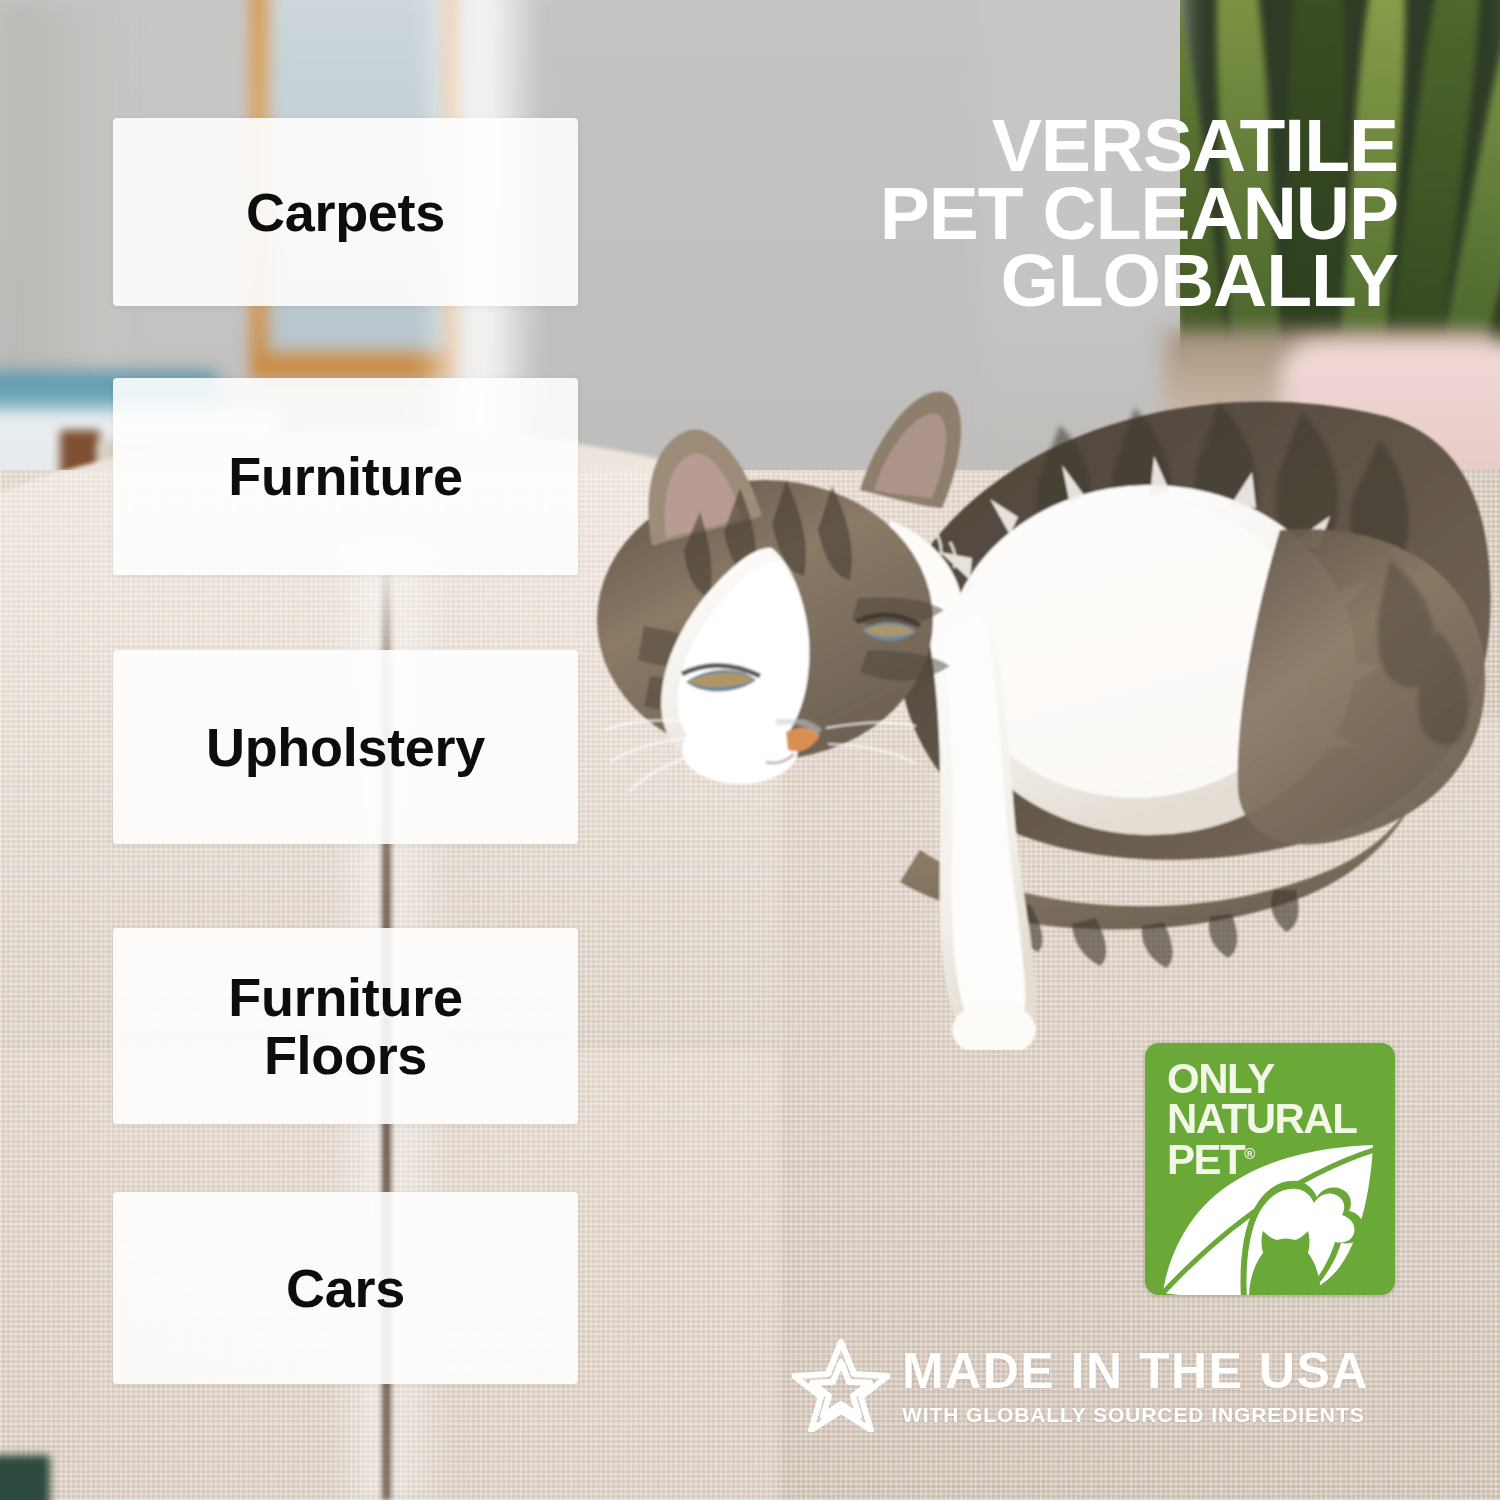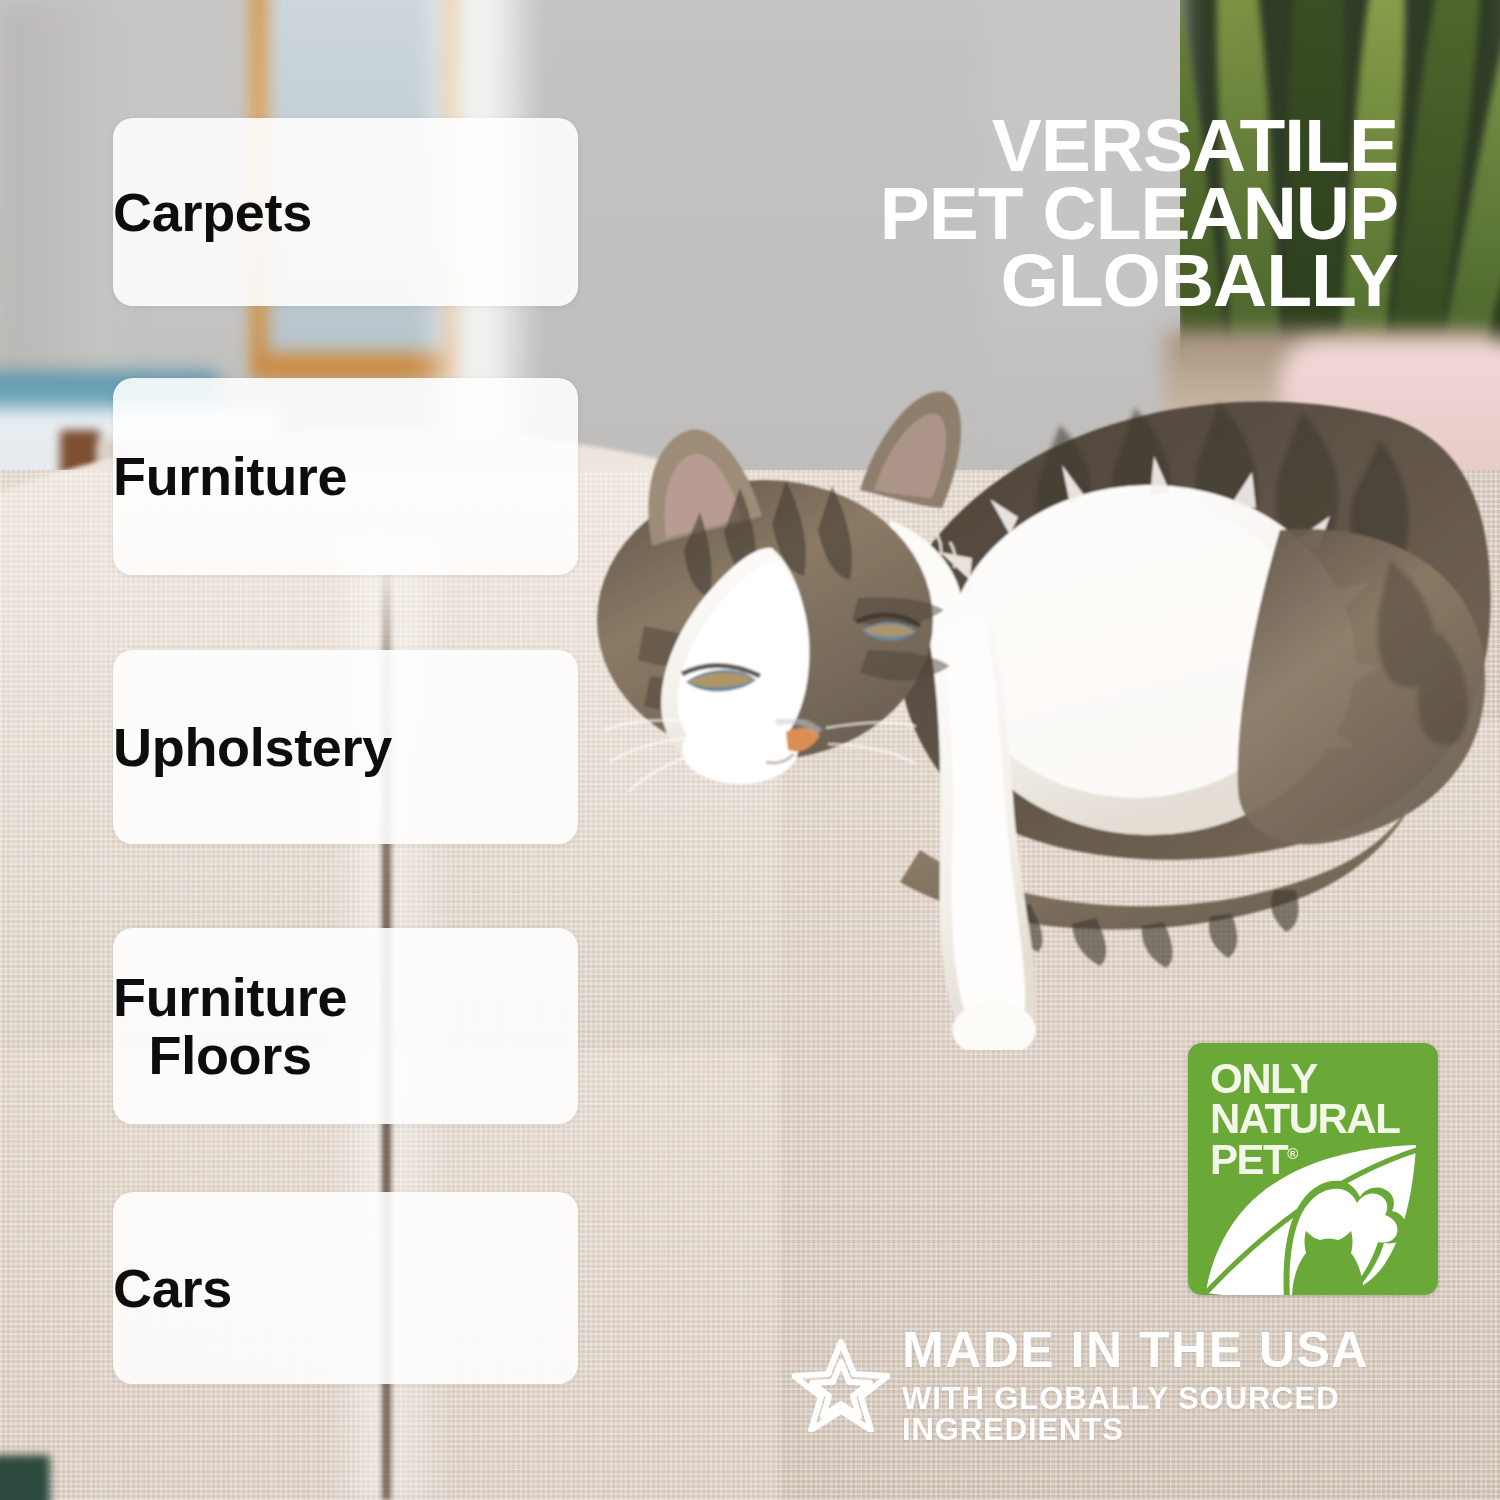--- a/index.html
+++ b/index.html
@@ -148,22 +148,22 @@
   }
 
   
   .cat{position:absolute;left:590px;top:330px;width:910px;height:720px;}
   .cat svg{display:block;}
 
   
   .pill{
     position:absolute;
     background:rgba(255,255,255,.88);
-    border-radius:20px;
-    display:flex;align-items:center;
+    border-radius:4px;
+    display:flex;align-items:center;justify-content:center;
     box-shadow:0 1px 6px rgba(0,0,0,.07);
     text-align:center;
     backdrop-filter:blur(2px);
   }
   .pill span{
     color:#0d0d0d;
     font-weight:bold;
     font-size:54px;
     line-height:1.08;
     letter-spacing:-.3px;
@@ -180,21 +180,20 @@
     letter-spacing:-1px;
   }
   .headline div{white-space:nowrap;}
 
   
   .logo{
     position:absolute;left:1145px;top:1043px;width:250px;height:252px;
     background:#6aa838;border-radius:14px;
     box-shadow:0 1px 5px rgba(0,0,0,.18);
     overflow:hidden;
-    margin-left:43px;
   }
   .logo-text{
     position:absolute;left:22px;top:16px;
     color:#f3f7e8;font-weight:bold;
     font-size:42px;line-height:.96;letter-spacing:-1.5px;
   }
   .logo-text sup{font-size:15px;vertical-align:super;letter-spacing:0;}
   .logo-mark{position:absolute;left:0;top:98px;width:250px;height:160px;}
 
   
@@ -202,21 +201,21 @@
     position:absolute;left:792px;top:1330px;width:620px;height:110px;
     display:flex;align-items:center;
   }
   .usa-star{width:98px;height:94px;flex:0 0 98px;}
   .usa-txt{margin-left:12px;color:#fff;}
   .usa-main{
     font-weight:bold;font-size:50px;letter-spacing:1.5px;line-height:1;
     text-shadow:0 1px 3px rgba(0,0,0,.10);
   }
   .usa-sub{
-    font-weight:bold;font-size:31px;letter-spacing:.9px;line-height:1;
+    font-weight:bold;font-size:21px;letter-spacing:.9px;line-height:1;
     margin-top:8px;
     text-shadow:0 1px 3px rgba(0,0,0,.10);
   }
 </style>
 </head>
 <body>
 
 <div id="stage">
 
   <div class="bg">

